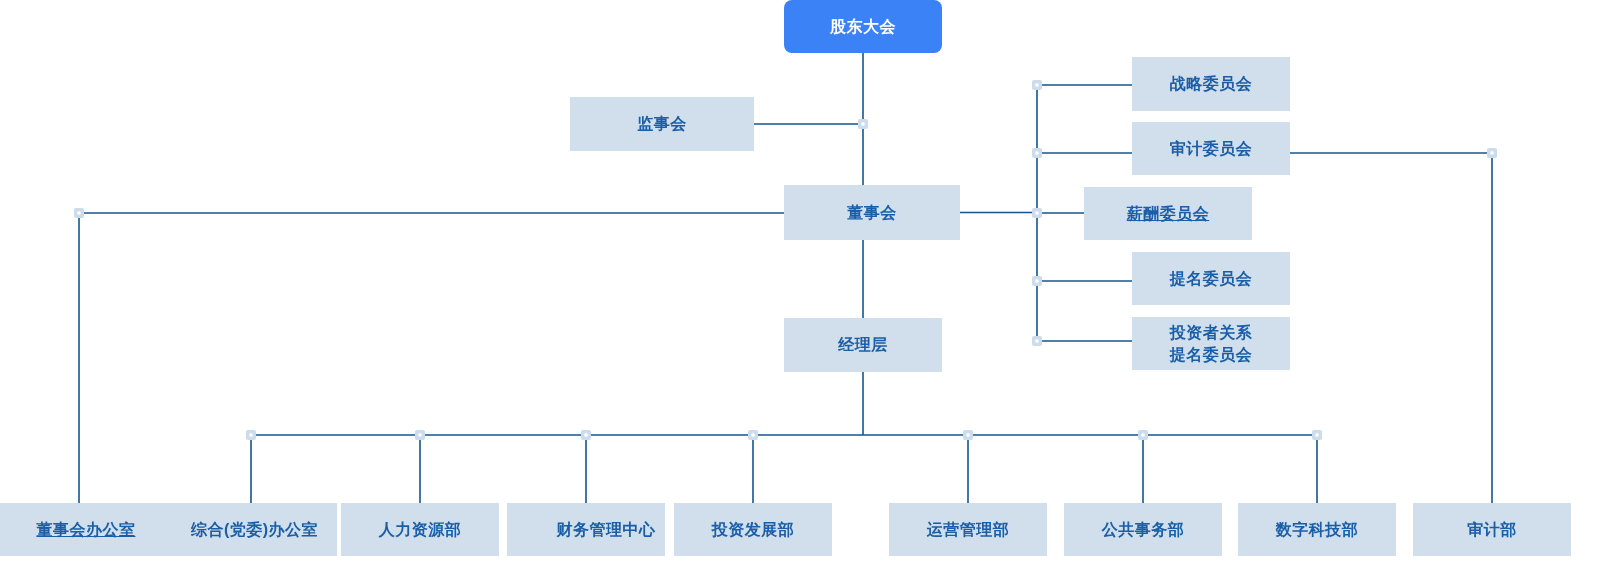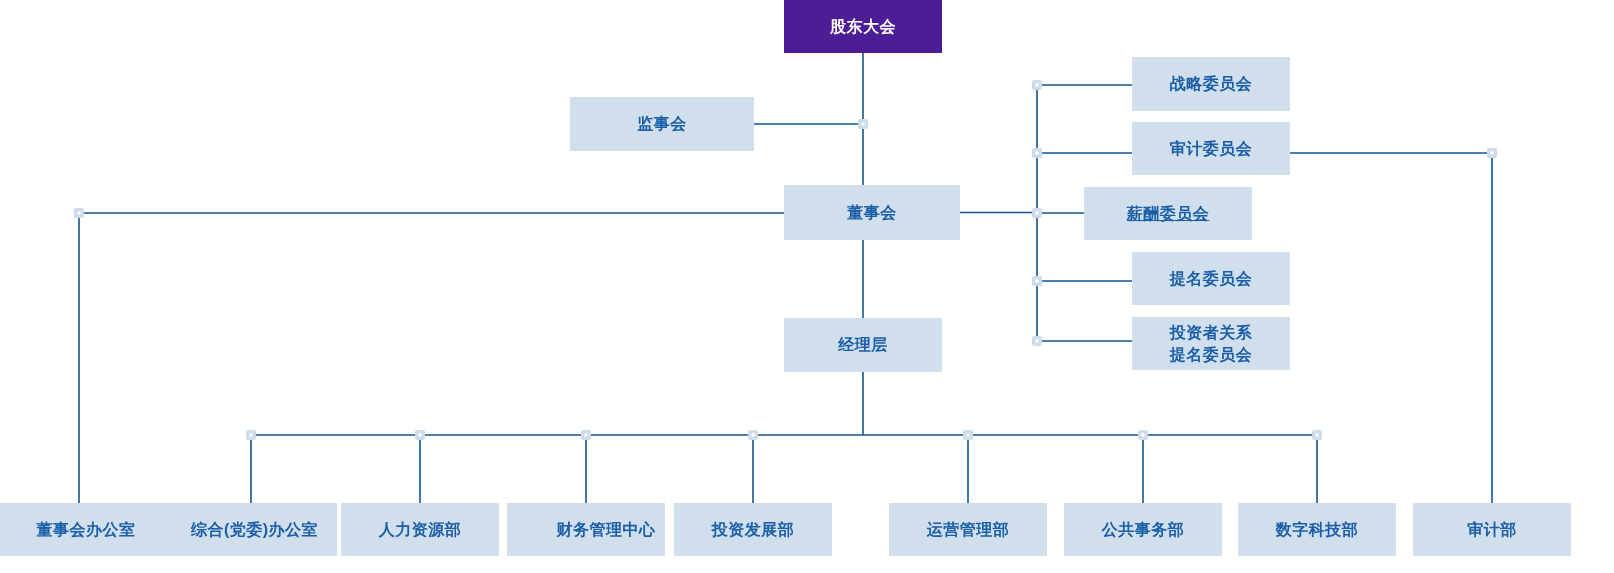--- a/index.html
+++ b/index.html
@@ -27,22 +27,23 @@
     text-align: center;
     background: #d0dfeb;
     color: #1b5ea8;
     font-size: 16px;
     font-weight: 700;
     line-height: 1.35;
     letter-spacing: 0.5px;
     z-index: 3;
   }
   .node-box.root {
-    background: #4c1d95;
+    background: #3b82f6;
     color: #ffffff;
+    border-radius: 8px;
   }
   .node-box .lbl { display: block; white-space: pre-line; }
 </style>
 </head>
 <body>
 
 <div id="chart">
 
   <svg id="wires" viewBox="0 0 1614 573" xmlns="http://www.w3.org/2000/svg">
       <line x1="863" y1="53" x2="863" y2="185" stroke="#14558f" stroke-width="1.6"></line>
@@ -129,21 +130,21 @@
       <div class="node-box" style="left: 1132px; top: 252px; width: 158px; height: 53px;">
         <span class="lbl">提名委员会</span>
       </div>
       <div class="node-box" style="left: 1132px; top: 317px; width: 158px; height: 53px;">
         <span class="lbl">投资者关系
 提名委员会</span>
       </div>
     </div>
 
   <div id="department-layer">
-      <div class="node-box" style="left: 0px; top: 503px; width: 172px; height: 53px;">
+      <div class="node-box" style="left: 0px; top: 503px; width: 172px; height: 53px; text-decoration: underline;">
         <span class="lbl">董事会办公室</span>
       </div>
       <div class="node-box" style="left: 172px; top: 503px; width: 165px; height: 53px;">
         <span class="lbl">综合(党委)办公室</span>
       </div>
       <div class="node-box" style="left: 341px; top: 503px; width: 158px; height: 53px;">
         <span class="lbl">人力资源部</span>
       </div>
       <div class="node-box" style="left: 507px; top: 503px; width: 158px; height: 53px; padding-left: 40px;">
         <span class="lbl">财务管理中心</span>

